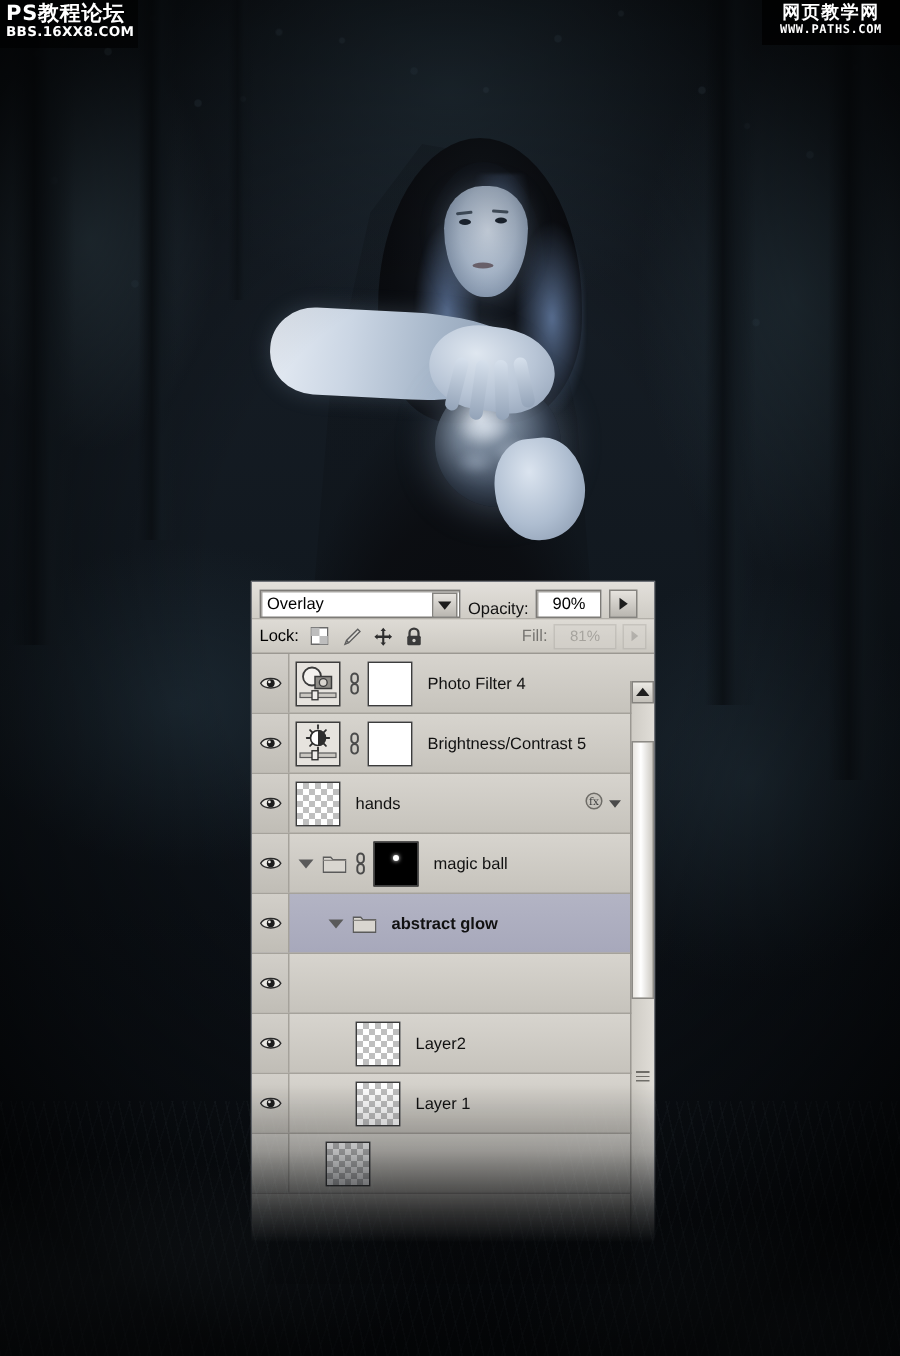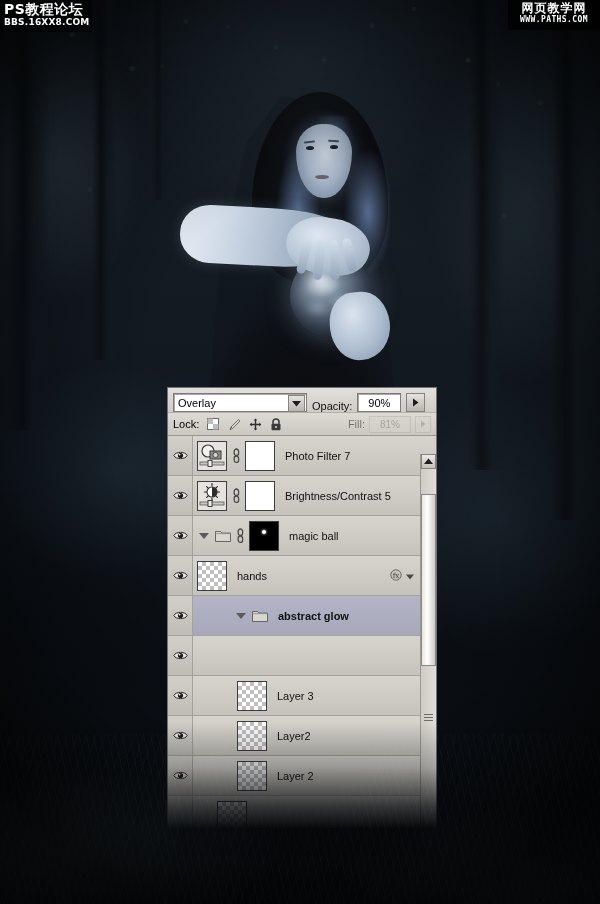--- a/index.html
+++ b/index.html
@@ -215,21 +215,21 @@
   .fillgroup{margin-left:auto;display:flex;align-items:center;gap:4px;opacity:.45;}
   .fill-field{width:40px;height:15px;background:#d6d3cd;border:1px solid #aeaba5;
     display:flex;align-items:center;justify-content:center;font-size:10px;color:#6f6d68;}
   .fill-btn{width:14px;height:15px;background:#d6d3cd;border:1px solid #aeaba5;
     display:flex;align-items:center;justify-content:center;}
 
   
   .layerlist{position:relative;background:#c9c6bf;height:352px;}
   .layer-row{position:relative;height:39px;display:flex;align-items:center;
     border-bottom:1px solid #a5a29b;background:linear-gradient(180deg,#d7d4ce,#c6c3bc);}
-  .layer-row.selected{background:linear-gradient(180deg,#b3b4c4,#a7a8bb);gap:17px;}
+  .layer-row.selected{background:linear-gradient(180deg,#b3b4c4,#a7a8bb);}
   .eye-cell{width:24px;height:100%;display:flex;align-items:center;justify-content:center;
     border-right:1px solid #a5a29b;background:linear-gradient(180deg,#d2cfc9,#c0bdb6);}
   .layer-body{flex:1;display:flex;align-items:center;height:100%;padding-left:4px;gap:4px;overflow:hidden;}
   .lname{font-size:11px;color:#111;margin-left:6px;white-space:nowrap;}
   .layer-row.selected .lname{font-weight:bold;}
   .thumb{width:30px;height:30px;border:1px solid #3d3d3d;background:#fff;flex:none;box-sizing:border-box;}
   .thumb.mask{background:#fff;}
   .thumb.black-mask{background:#000;position:relative;}
   .thumb.black-mask::after{content:"";position:absolute;left:12px;top:8px;width:4px;height:4px;
     border-radius:50%;background:#fff;box-shadow:0 0 3px #fff;}
@@ -384,21 +384,21 @@
               <rect x="2" y="20" width="24" height="3" fill="#cbc8c2" stroke="#5a5a5a" stroke-width="0.8"></rect>
               <rect x="10" y="18.5" width="4" height="6" fill="#efedea" stroke="#3a3a3a" stroke-width="0.9"></rect>
             </svg></span>
           <span class="chain">
             <svg width="9" height="16" viewBox="0 0 9 16">
               <rect x="2.2" y="1" width="4.4" height="6.4" rx="2.2" fill="none" stroke="#4a4a4a" stroke-width="1.3"></rect>
               <rect x="2.2" y="8" width="4.4" height="6.4" rx="2.2" fill="none" stroke="#4a4a4a" stroke-width="1.3"></rect>
             </svg>
           </span>
           <span class="thumb mask"></span>
-          <span class="lname">Photo Filter 7</span>
+          <span class="lname">Photo Filter 4</span>
         </div>
       </div>
       <div class="layer-row">
         <div class="eye-cell">
           <svg width="15" height="11" viewBox="0 0 15 11">
             <path d="M0.8 5.5 C3 1.3, 12 1.3, 14.2 5.5 C12 9.7, 3 9.7, 0.8 5.5 Z" fill="#e9e7e2" stroke="#2a2a2a" stroke-width="1"></path>
             <circle cx="7.5" cy="5.5" r="2.6" fill="#1c1c1c"></circle>
             <circle cx="6.6" cy="4.6" r="0.9" fill="#f2f0ec"></circle>
           </svg>
         </div>
@@ -432,57 +432,57 @@
       </div>
       <div class="layer-row">
         <div class="eye-cell">
           <svg width="15" height="11" viewBox="0 0 15 11">
             <path d="M0.8 5.5 C3 1.3, 12 1.3, 14.2 5.5 C12 9.7, 3 9.7, 0.8 5.5 Z" fill="#e9e7e2" stroke="#2a2a2a" stroke-width="1"></path>
             <circle cx="7.5" cy="5.5" r="2.6" fill="#1c1c1c"></circle>
             <circle cx="6.6" cy="4.6" r="0.9" fill="#f2f0ec"></circle>
           </svg>
         </div>
         <div class="layer-body">
+          <span class="thumb checker"></span>
+          <span class="lname">hands</span>
+          <span class="fx-cell">
+            <span><svg width="12" height="12" viewBox="0 0 12 12">
+                <circle cx="6" cy="6" r="5.2" fill="#c7c4bd" stroke="#6e6c67" stroke-width="1"></circle>
+                <text x="6" y="8.6" font-size="7" text-anchor="middle" fill="#3b3b3b" font-family="DejaVu Serif, serif">fx</text>
+              </svg></span>
+            <span><svg width="8" height="6" viewBox="0 0 8 6">
+                <polygon points="0,0.5 8,0.5 4,5.5" fill="#4a4a4a"></polygon>
+              </svg></span>
+          </span>
+        </div>
+      </div>
+      <div class="layer-row">
+        <div class="eye-cell">
+          <svg width="15" height="11" viewBox="0 0 15 11">
+            <path d="M0.8 5.5 C3 1.3, 12 1.3, 14.2 5.5 C12 9.7, 3 9.7, 0.8 5.5 Z" fill="#e9e7e2" stroke="#2a2a2a" stroke-width="1"></path>
+            <circle cx="7.5" cy="5.5" r="2.6" fill="#1c1c1c"></circle>
+            <circle cx="6.6" cy="4.6" r="0.9" fill="#f2f0ec"></circle>
+          </svg>
+        </div>
+        <div class="layer-body">
           <span class="tri"></span>
           <span class="folder"><svg width="16" height="13" viewBox="0 0 16 13">
               <path d="M0.5 2.5 h5 l1.4 1.6 h8.6 v8.4 h-15 Z" fill="#d9d6d0" stroke="#5a5a5a" stroke-width="0.9"></path>
               <path d="M0.5 4.6 h15" stroke="#8b8884" stroke-width="0.8"></path>
             </svg></span>
           <span class="chain">
             <svg width="9" height="16" viewBox="0 0 9 16">
               <rect x="2.2" y="1" width="4.4" height="6.4" rx="2.2" fill="none" stroke="#4a4a4a" stroke-width="1.3"></rect>
               <rect x="2.2" y="8" width="4.4" height="6.4" rx="2.2" fill="none" stroke="#4a4a4a" stroke-width="1.3"></rect>
             </svg>
           </span>
           <span class="thumb black-mask"></span>
           <span class="lname">magic ball</span>
         </div>
       </div>
-      <div class="layer-row">
-        <div class="eye-cell">
-          <svg width="15" height="11" viewBox="0 0 15 11">
-            <path d="M0.8 5.5 C3 1.3, 12 1.3, 14.2 5.5 C12 9.7, 3 9.7, 0.8 5.5 Z" fill="#e9e7e2" stroke="#2a2a2a" stroke-width="1"></path>
-            <circle cx="7.5" cy="5.5" r="2.6" fill="#1c1c1c"></circle>
-            <circle cx="6.6" cy="4.6" r="0.9" fill="#f2f0ec"></circle>
-          </svg>
-        </div>
-        <div class="layer-body">
-          <span class="thumb checker"></span>
-          <span class="lname">hands</span>
-          <span class="fx-cell">
-            <span><svg width="12" height="12" viewBox="0 0 12 12">
-                <circle cx="6" cy="6" r="5.2" fill="#c7c4bd" stroke="#6e6c67" stroke-width="1"></circle>
-                <text x="6" y="8.6" font-size="7" text-anchor="middle" fill="#3b3b3b" font-family="DejaVu Serif, serif">fx</text>
-              </svg></span>
-            <span><svg width="8" height="6" viewBox="0 0 8 6">
-                <polygon points="0,0.5 8,0.5 4,5.5" fill="#4a4a4a"></polygon>
-              </svg></span>
-          </span>
-        </div>
-      </div>
       <div class="layer-row selected">
         <div class="eye-cell">
           <svg width="15" height="11" viewBox="0 0 15 11">
             <path d="M0.8 5.5 C3 1.3, 12 1.3, 14.2 5.5 C12 9.7, 3 9.7, 0.8 5.5 Z" fill="#e9e7e2" stroke="#2a2a2a" stroke-width="1"></path>
             <circle cx="7.5" cy="5.5" r="2.6" fill="#1c1c1c"></circle>
             <circle cx="6.6" cy="4.6" r="0.9" fill="#f2f0ec"></circle>
           </svg>
         </div>
         <div class="layer-body">
           <span class="indent"></span>
@@ -508,51 +508,36 @@
           <svg width="15" height="11" viewBox="0 0 15 11">
             <path d="M0.8 5.5 C3 1.3, 12 1.3, 14.2 5.5 C12 9.7, 3 9.7, 0.8 5.5 Z" fill="#e9e7e2" stroke="#2a2a2a" stroke-width="1"></path>
             <circle cx="7.5" cy="5.5" r="2.6" fill="#1c1c1c"></circle>
             <circle cx="6.6" cy="4.6" r="0.9" fill="#f2f0ec"></circle>
           </svg>
         </div>
         <div class="layer-body">
           <span class="indent"></span>
           <span class="indent"></span>
           <span class="thumb checker"></span>
-          <span class="lname">Layer 3</span>
+          <span class="lname">Layer2</span>
         </div>
       </div>
       <div class="layer-row">
         <div class="eye-cell">
           <svg width="15" height="11" viewBox="0 0 15 11">
             <path d="M0.8 5.5 C3 1.3, 12 1.3, 14.2 5.5 C12 9.7, 3 9.7, 0.8 5.5 Z" fill="#e9e7e2" stroke="#2a2a2a" stroke-width="1"></path>
             <circle cx="7.5" cy="5.5" r="2.6" fill="#1c1c1c"></circle>
             <circle cx="6.6" cy="4.6" r="0.9" fill="#f2f0ec"></circle>
           </svg>
         </div>
         <div class="layer-body">
           <span class="indent"></span>
           <span class="indent"></span>
           <span class="thumb checker"></span>
-          <span class="lname">Layer2</span>
-        </div>
-      </div>
-      <div class="layer-row">
-        <div class="eye-cell">
-          <svg width="15" height="11" viewBox="0 0 15 11">
-            <path d="M0.8 5.5 C3 1.3, 12 1.3, 14.2 5.5 C12 9.7, 3 9.7, 0.8 5.5 Z" fill="#e9e7e2" stroke="#2a2a2a" stroke-width="1"></path>
-            <circle cx="7.5" cy="5.5" r="2.6" fill="#1c1c1c"></circle>
-            <circle cx="6.6" cy="4.6" r="0.9" fill="#f2f0ec"></circle>
-          </svg>
-        </div>
-        <div class="layer-body">
-          <span class="indent"></span>
-          <span class="indent"></span>
-          <span class="thumb checker"></span>
-          <span class="lname">Layer 2</span>
+          <span class="lname">Layer 1</span>
         </div>
       </div>
       <div class="layer-row">
         <div class="eye-cell"></div>
         <div class="layer-body">
           <span class="indent"></span>
           <span class="thumb checker"></span>
         </div>
       </div>
     </div>

